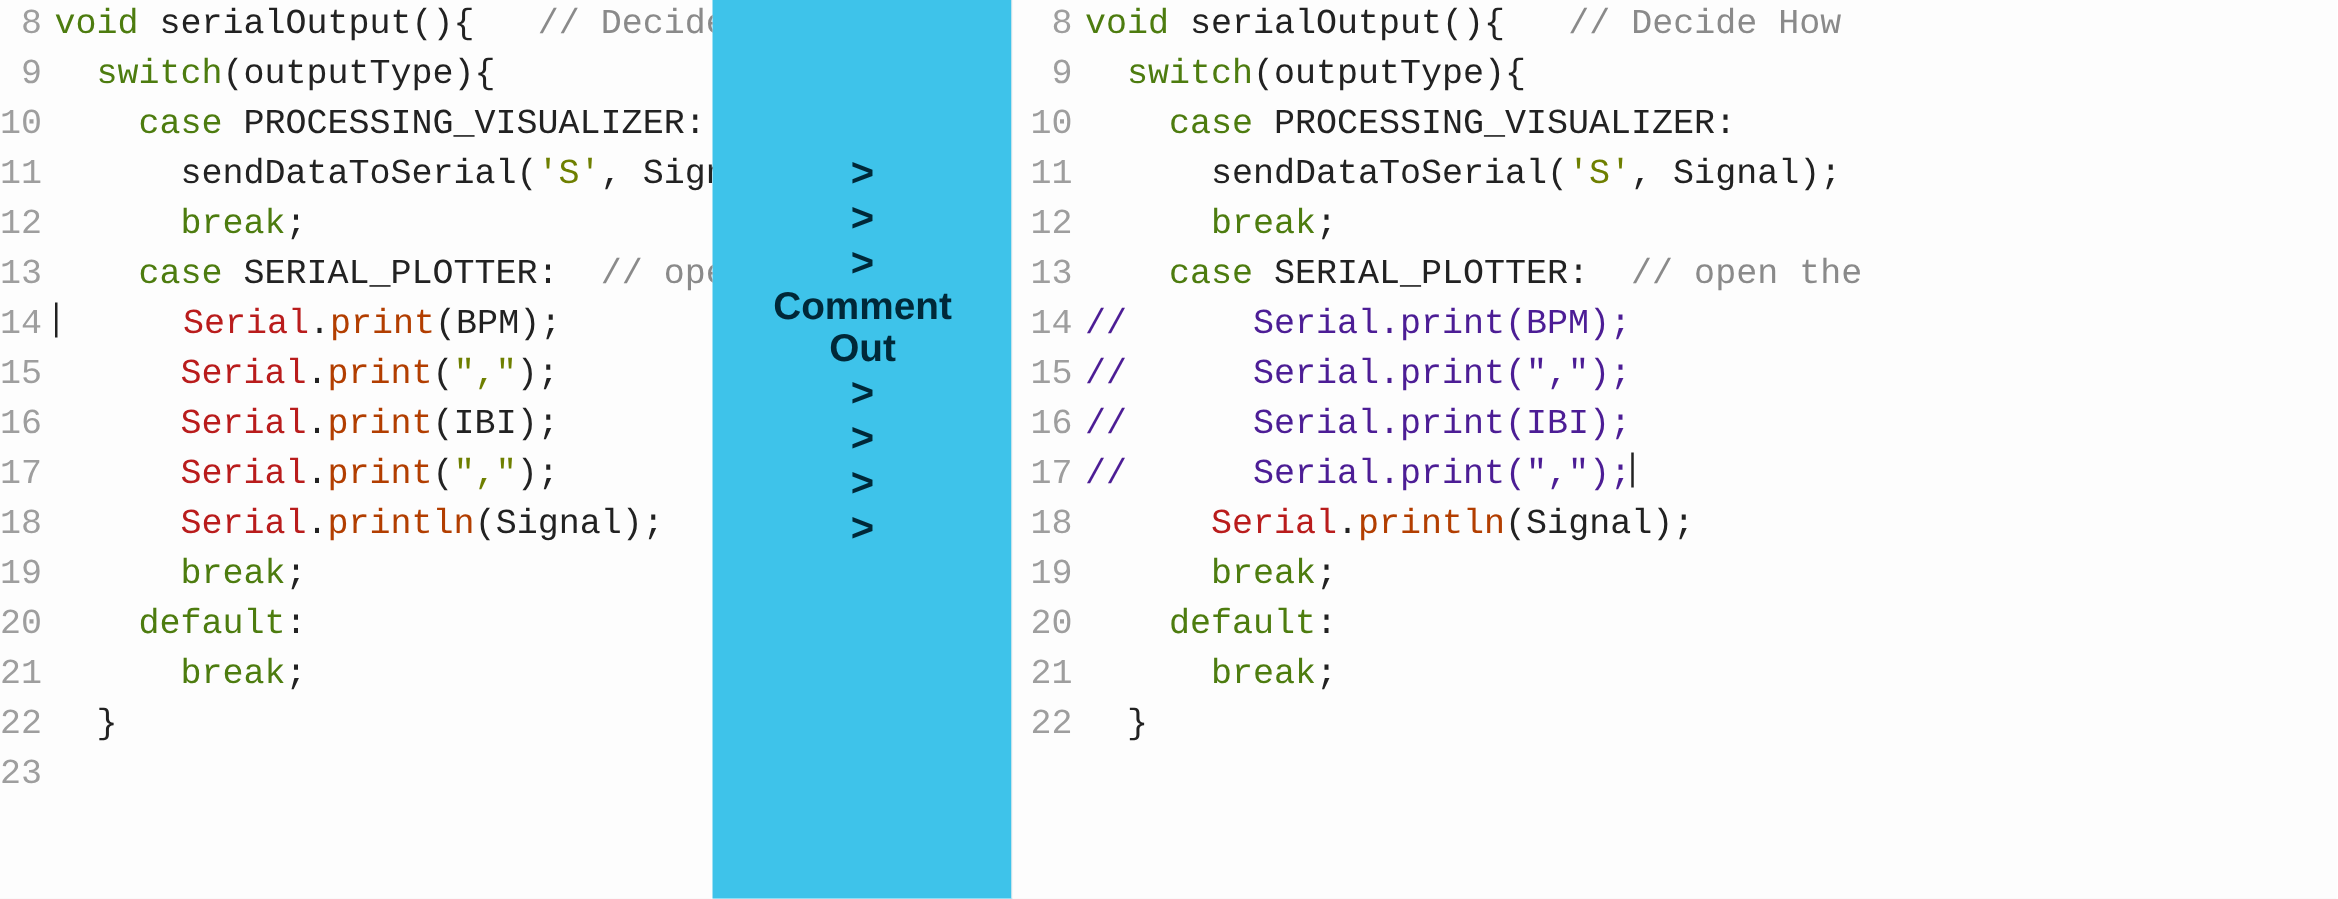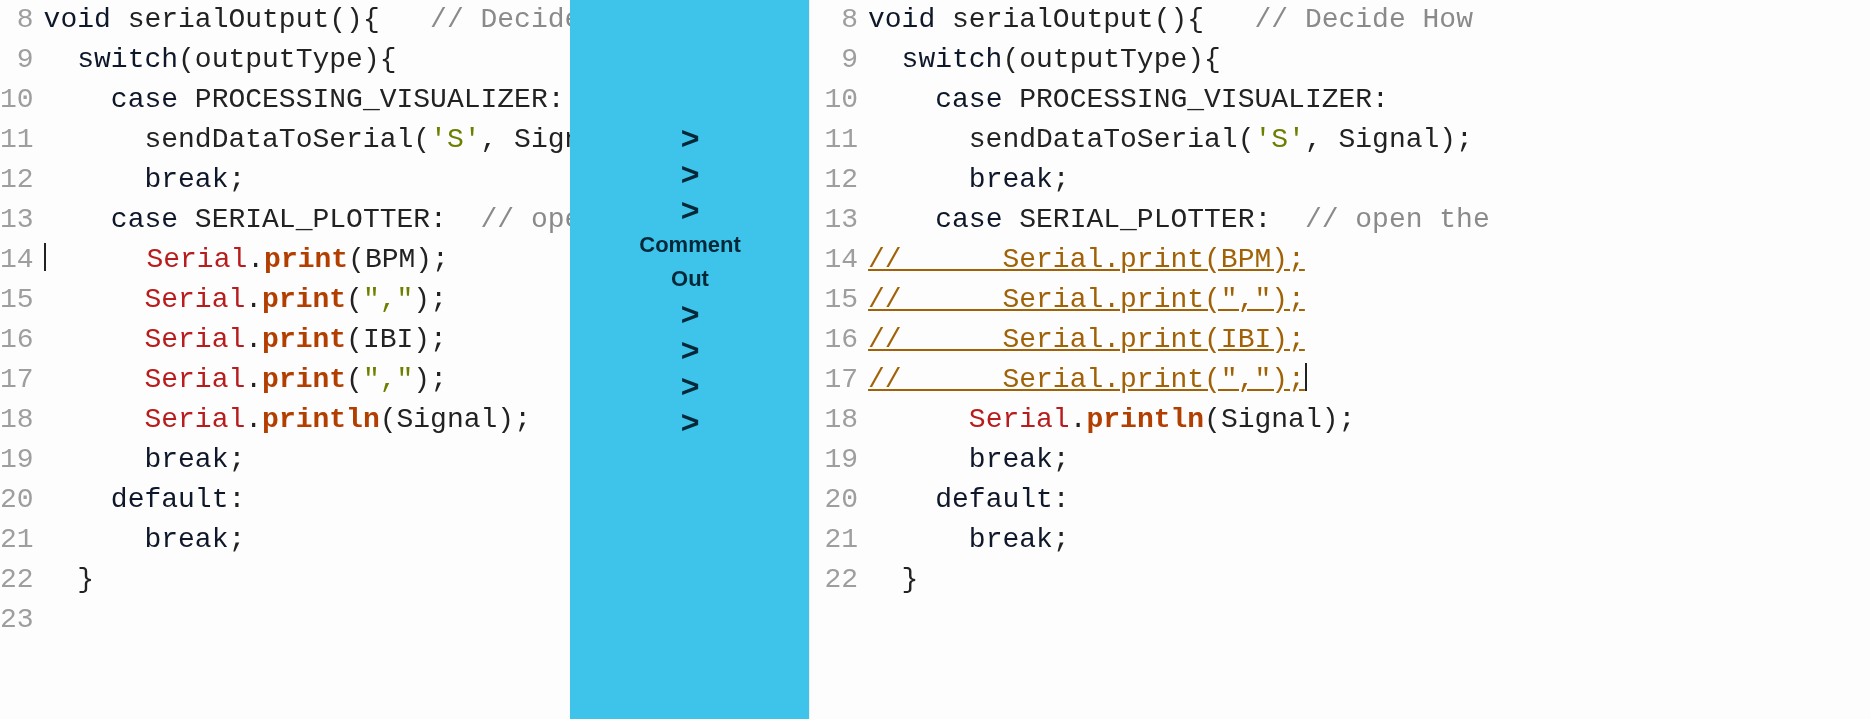--- a/index.html
+++ b/index.html
@@ -35,43 +35,43 @@
     user-select: none;
     white-space: pre;
   }
   .editor {
     white-space: pre;
     color: #222;
     flex: 1;
     position: relative;
   }
   .editor .line { height: 40px; }
-  .kw       { color: #0f172a; }
+  .kw       { color: #4d7c0f; }
   .ident    { color: #222; }
   .member   { color: #b91c1c; }   
-  .method   { color: #b23e00; font-weight: bold; }
+  .method   { color: #b23e00; }
   .string   { color: #6e7f00; }
   .comment  { color: #8a8a8a; }
-  .commentout { color: #a16207; text-decoration: underline; }
+  .commentout { color: #4c1d95; }
   .cursor {
     display:inline-block;
     width:2px;
     height:28px;
     background:#222;
     vertical-align: -4px;
   }
   .mid-pane .spacer { height: 120px; }
   .mid-pane .arrow, .mid-pane .label {
     font-family: Arial, Helvetica, sans-serif;
     font-weight: 700;
     color: #002838;
     text-align:center;
   }
   .mid-pane .arrow { font-size: 32px; line-height: 36px; }
-  .mid-pane .label { font-size: 22px; line-height: 34px; }
+  .mid-pane .label { font-size: 31px; line-height: 34px; }
 </style>
 </head>
 <body>
 
 <div class="row">
 
   <div class="pane left-pane">
     <div class="gutter" id="gutter-left"> 8
  9
 10

